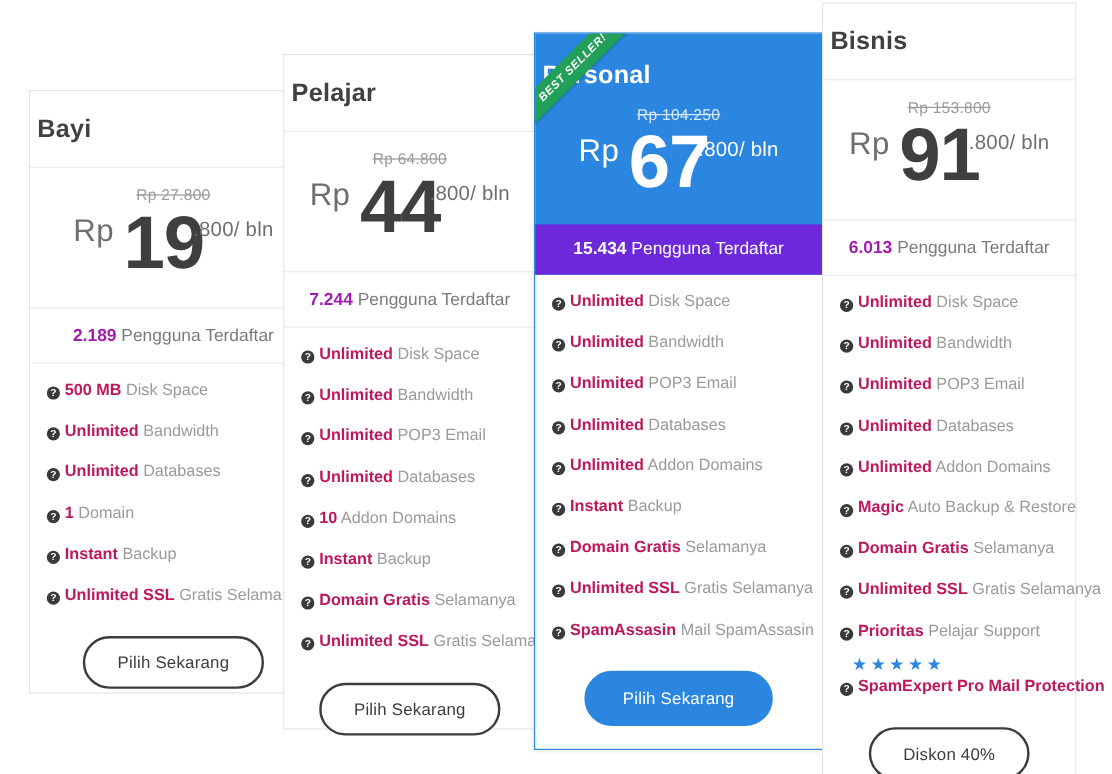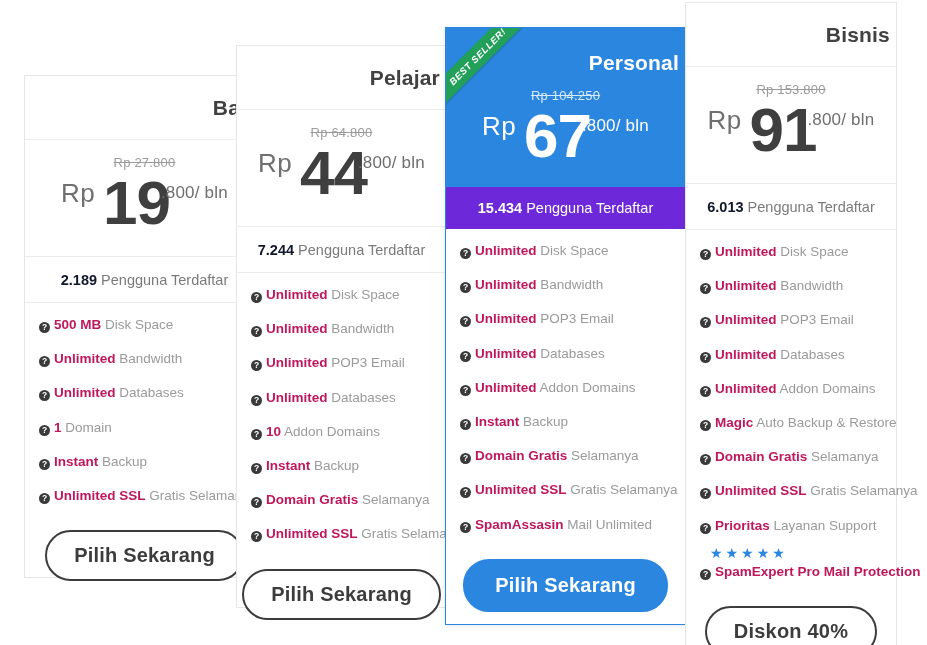--- a/index.html
+++ b/index.html
@@ -32,21 +32,21 @@
   }
   .card.featured {
     border: 1px solid #2b86e0;
     background: #ffffff;
     box-shadow: 0 1px 5px rgba(0,0,0,.10);
     overflow: visible;
   }
 
   
   .card-title {
-    text-align: right;
+    text-align: left;
     font-size: 21px;
     font-weight: bold;
     color: #414141;
     letter-spacing: .2px;
     padding: 20px 6px 19px 6px;
     border-bottom: 1px solid #ececec;
     box-sizing: border-box;
   }
   .featured .card-title {
     color: #ffffff;
@@ -122,21 +122,21 @@
   
   .users-band {
     text-align: center;
     font-size: 14.5px;
     color: #7b7b7b;
     padding: 15px 4px 14px 4px;
     border-bottom: 1px solid #ececec;
     box-sizing: border-box;
   }
   .users-band b {
-    color: #0f172a;
+    color: #a21caf;
     font-weight: bold;
   }
   .featured .users-band {
     background: #6d28d9;
     color: #ffffff;
     border-bottom: none;
     padding: 13px 4px 13px 4px;
   }
   .featured .users-band b { color: #ffffff; }
 
@@ -190,22 +190,22 @@
   
   .cta-wrap {
     text-align: center;
     padding: 8px 0 20px 0;
   }
   .cta {
     display: inline-block;
     border: 2px solid #3c3c3c;
     border-radius: 26px;
     padding: 12px 27px;
-    font-size: 20px;
-    font-weight: bold;
+    font-size: 14px;
+    font-weight: normal;
     color: #3c3c3c;
     background: #ffffff;
     cursor: pointer;
     letter-spacing: .2px;
     box-sizing: border-box;
   }
   .cta.primary {
     background: #2b86e0;
     border: 2px solid #2b86e0;
     color: #ffffff;
@@ -312,21 +312,21 @@
       </div>
       <ul class="features">
         <li class="feature"><span class="qicon">?</span><span class="fbold">Unlimited</span> <span>Disk Space</span></li>
         <li class="feature"><span class="qicon">?</span><span class="fbold">Unlimited</span> <span>Bandwidth</span></li>
         <li class="feature"><span class="qicon">?</span><span class="fbold">Unlimited</span> <span>POP3 Email</span></li>
         <li class="feature"><span class="qicon">?</span><span class="fbold">Unlimited</span> <span>Databases</span></li>
         <li class="feature"><span class="qicon">?</span><span class="fbold">Unlimited</span> <span>Addon Domains</span></li>
         <li class="feature"><span class="qicon">?</span><span class="fbold">Instant</span> <span>Backup</span></li>
         <li class="feature"><span class="qicon">?</span><span class="fbold">Domain Gratis</span> <span>Selamanya</span></li>
         <li class="feature"><span class="qicon">?</span><span class="fbold">Unlimited SSL</span> <span>Gratis Selamanya</span></li>
-        <li class="feature"><span class="qicon">?</span><span class="fbold">SpamAssasin</span> <span>Mail Unlimited</span></li>
+        <li class="feature"><span class="qicon">?</span><span class="fbold">SpamAssasin</span> <span>Mail SpamAssasin</span></li>
       </ul>
       <div class="cta-wrap"><button class="cta primary">Pilih Sekarang</button></div>
     </div>
     <div class="card" style="left: 685px; top: 2px; width: 212px; height: 660px;">
       <div class="">
         <div class="card-title">Bisnis</div>
         <div class="price-zone">
           <div class="price-old">Rp 153.800</div>
           <div class="price-main">
             <div class="price-line"><span class="rp">Rp</span><span class="big">91</span><span class="cents">.800/ bln</span></div>
@@ -336,19 +336,19 @@
       </div>
       <ul class="features">
         <li class="feature"><span class="qicon">?</span><span class="fbold">Unlimited</span> <span>Disk Space</span></li>
         <li class="feature"><span class="qicon">?</span><span class="fbold">Unlimited</span> <span>Bandwidth</span></li>
         <li class="feature"><span class="qicon">?</span><span class="fbold">Unlimited</span> <span>POP3 Email</span></li>
         <li class="feature"><span class="qicon">?</span><span class="fbold">Unlimited</span> <span>Databases</span></li>
         <li class="feature"><span class="qicon">?</span><span class="fbold">Unlimited</span> <span>Addon Domains</span></li>
         <li class="feature"><span class="qicon">?</span><span class="fbold">Magic</span> <span>Auto Backup &amp; Restore</span></li>
         <li class="feature"><span class="qicon">?</span><span class="fbold">Domain Gratis</span> <span>Selamanya</span></li>
         <li class="feature"><span class="qicon">?</span><span class="fbold">Unlimited SSL</span> <span>Gratis Selamanya</span></li>
-        <li class="feature"><span class="qicon">?</span><span class="fbold">Prioritas</span> <span>Layanan Support</span></li>
+        <li class="feature"><span class="qicon">?</span><span class="fbold">Prioritas</span> <span>Pelajar Support</span></li>
         <div class="stars">★★★★★</div>
         <li class="feature"><span class="qicon">?</span><span class="fbold">SpamExpert Pro Mail Protection</span> <span></span></li>
       </ul>
       <div class="cta-wrap"><button class="cta">Diskon 40%</button></div>
     </div>
   </div>
 
 </body></html>

